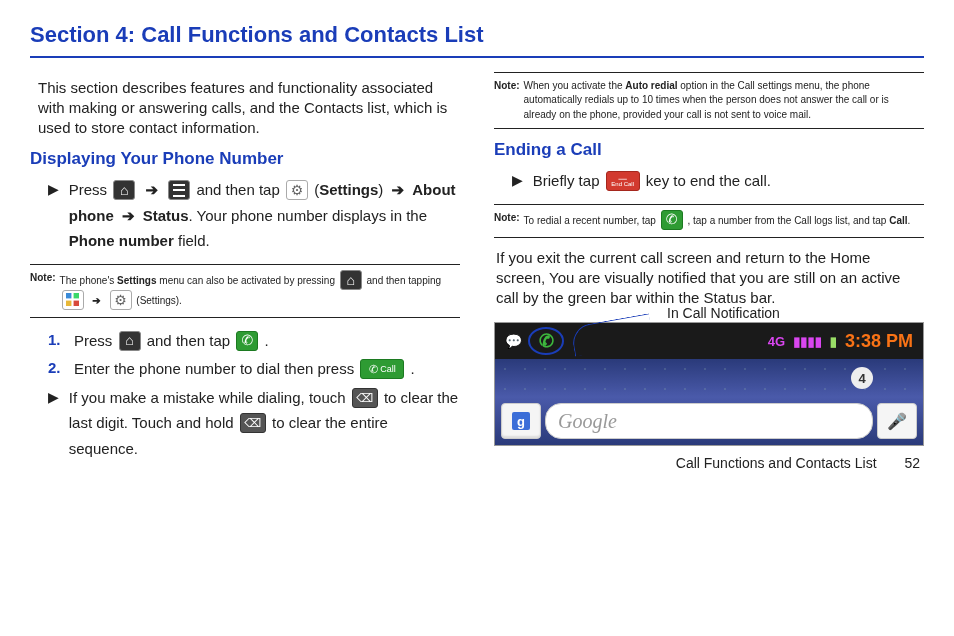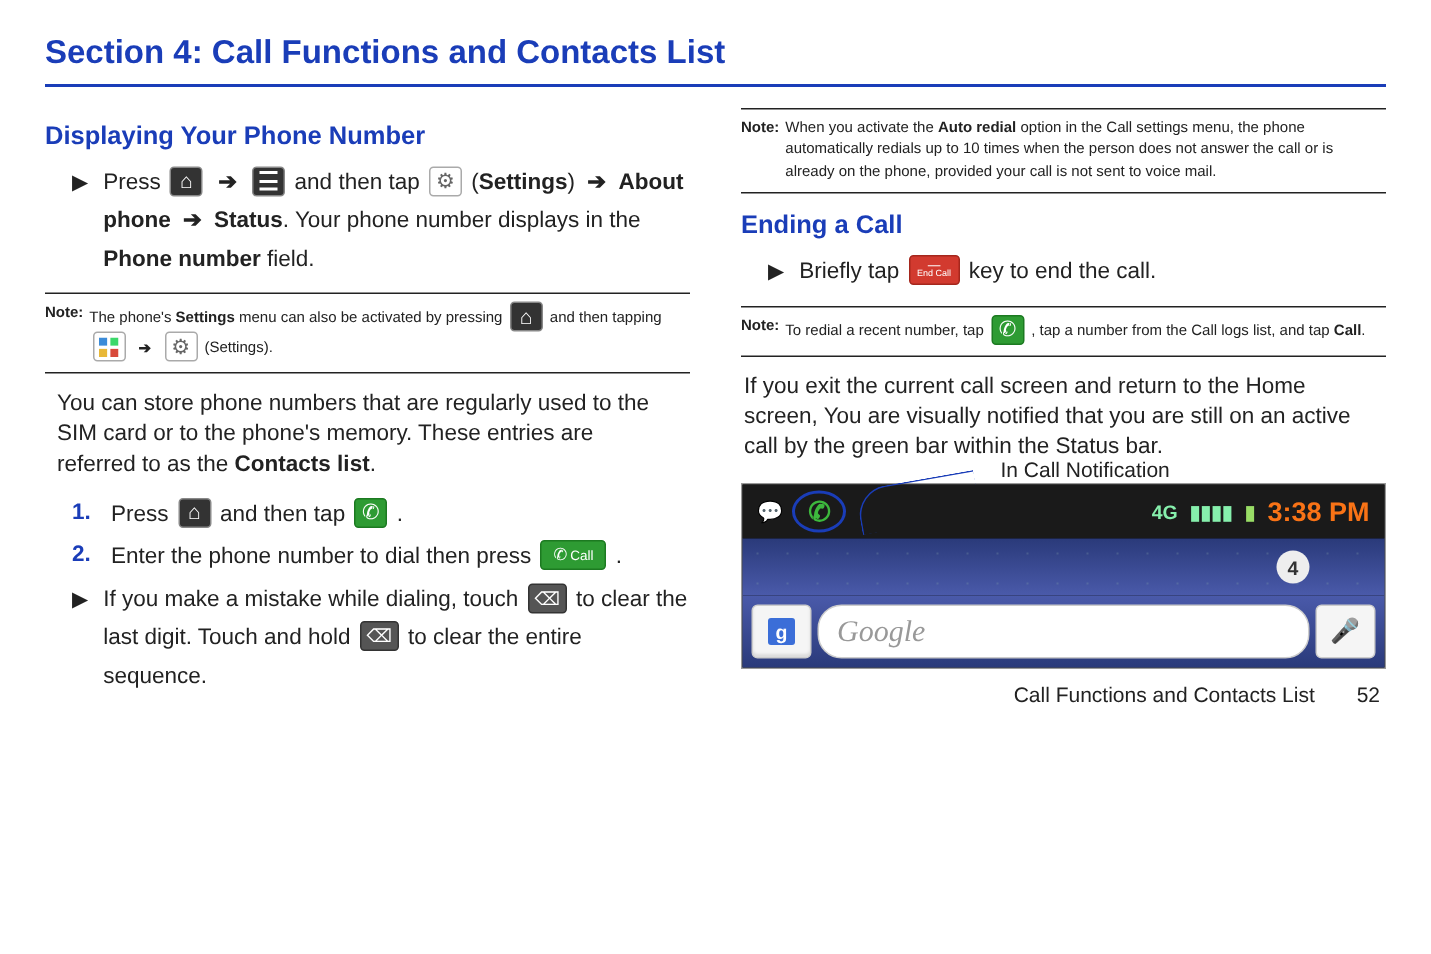--- a/index.html
+++ b/index.html
@@ -139,21 +139,21 @@
     background:#1a1a1a; color:#ccc; padding: 4px 10px; font-size:18px;
     font-weight:bold;
   }
   .status-left { display:flex; gap:6px; align-items:center; }
   .status-right { display:flex; gap:8px; align-items:center; font-family: Arial; }
   .call-indicator {
     width:36px; height:28px; border:2px solid #1a3db8; border-radius:50%;
     display:flex; align-items:center; justify-content:center;
     color:#3db83d; font-size:18px;
   }
-  .sig-icon { font-size:13px; color:#86efac; }
+  .sig-icon { font-size:13px; color:#d946ef; }
   .wallpaper {
     height: 38px;
     background: linear-gradient(180deg,#2a3a7a 0%, #4a5aaa 100%);
     position:relative;
     display:flex; align-items:center; justify-content:flex-end;
     padding-right: 50px;
   }
   .wallpaper::before {
     content:""; position:absolute; inset:0;
     background-image: radial-gradient(#8aa 1px, transparent 1px);
@@ -198,20 +198,21 @@
   .footer .pnum { margin-left: 24px; }
 </style>
 </head>
 <body>
 
 <div class="section-title">Section 4: Call Functions and Contacts List</div>
 
 <div class="columns">
 
   <div class="col">
+    <div class="intro">This section describes features and functionality associated with making or answering calls, and the Contacts list, which is used to store contact information.</div>
 
     <div class="subhead">Displaying Your Phone Number</div>
     <div class="arrow-line">
       <div class="arrow-bullet">▶</div>
       <div class="line-content">
         <span>Press</span>
         <span class="inline-icon icon-home"></span>
         <span class="arrow-sym">➔</span>
         <span class="inline-icon icon-menu"></span>
         <span>and then tap</span>
@@ -238,23 +239,20 @@
               <rect x="0" y="7" width="5" height="5" fill="#e8b838"></rect>
               <rect x="7" y="7" width="5" height="5" fill="#d84a3b"></rect>
             </svg>
         </span>
         <span class="arrow-sym">➔</span>
         <span class="inline-icon icon-gear"></span>
         <span>(Settings).</span>
       </span>
     </div>
 
-    <div class="intro">
-      <span>You can store phone numbers that are regularly used to the SIM card or to the phone's memory. These entries are referred to as the </span><span class="bold">Contacts list</span>.
-    </div>
 
     <div class="num-line">
       <div class="num-bullet">1.</div>
       <div class="line-content">
         <span>Press </span>
         <span class="inline-icon icon-home"></span>
         <span> and then tap </span>
         <span class="inline-icon icon-phone"></span> .
       </div>
     </div>

